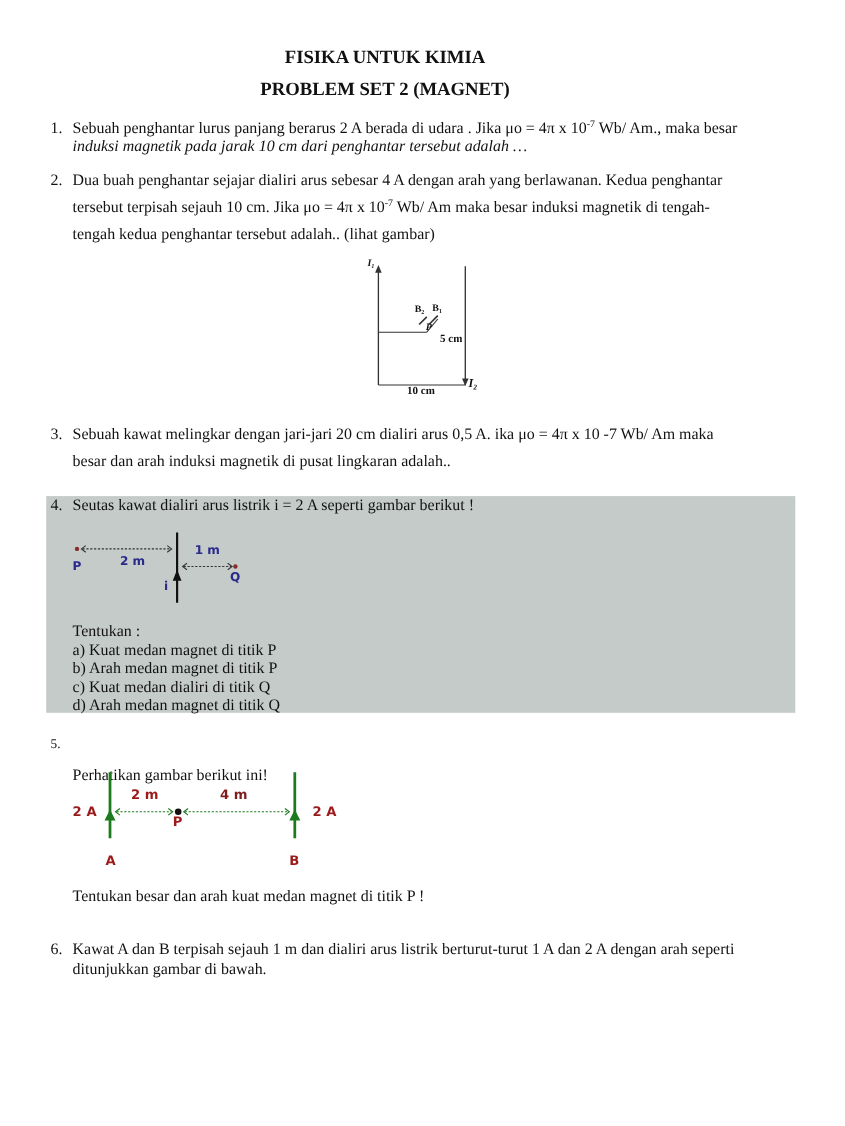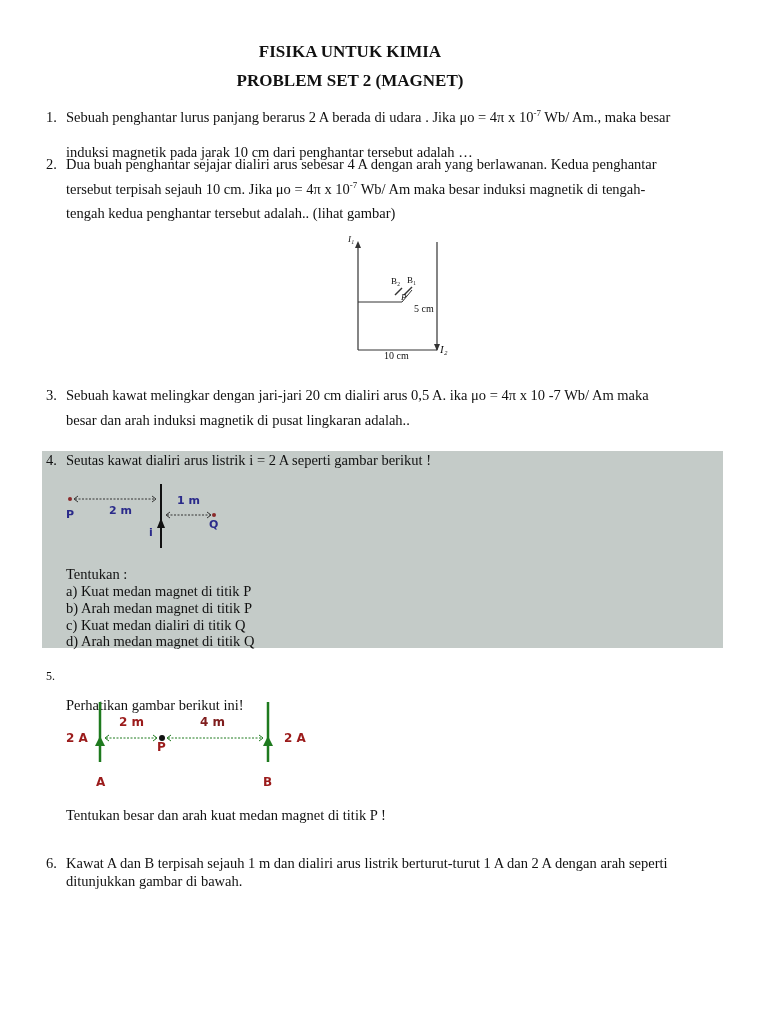--- a/index.html
+++ b/index.html
@@ -25,30 +25,30 @@
   </style>
 </head>
 <body>
 
 <div class="title" style="top:42px;">FISIKA UNTUK KIMIA</div>
 <div class="title" style="top:71px;">PROBLEM SET 2 (MAGNET)</div>
 
 <div>
   <div class="num" style="left:46px;top:108px;">1.</div>
   <div class="line" style="left:66px;top:108px;"><span>Sebuah penghantar lurus panjang berarus 2 A berada di udara . Jika μo = 4π x 10</span><sup>-7</sup><span> Wb/ Am., maka besar</span></div>
-  <div class="line" style="left:66px;top:143px;">induksi magnetik pada jarak 10 cm dari penghantar tersebut adalah …</div>
+  <div class="line" style="left:66px;top:124px;font-style:italic;">induksi magnetik pada jarak 10 cm dari penghantar tersebut adalah …</div>
 </div>
 
 <div>
   <div class="num" style="left:46px;top:155px;">2.</div>
   <div class="line" style="left:66px;top:155px;">Dua buah penghantar sejajar dialiri arus sebesar 4 A dengan arah yang berlawanan. Kedua penghantar</div>
   <div class="line" style="left:66px;top:180px;"><span>tersebut terpisah sejauh 10 cm. Jika μo = 4π x 10</span><sup>-7</sup><span> Wb/ Am maka besar induksi magnetik di tengah-</span></div>
   <div class="line" style="left:66px;top:204px;">tengah kedua penghantar tersebut adalah.. (lihat gambar)</div>
 
-  <div class="fig" style="left:340px;top:232px;width:120px;height:134px;">
+  <div class="fig" style="left:326px;top:232px;width:120px;height:134px;font-weight:bold;">
     <svg width="120" height="134" viewBox="0 0 120 134">
       <line x1="18" y1="12" x2="18" y2="118" stroke="#333" stroke-width="1.2"></line>
       <polygon points="15,16 18,9 21,16" fill="#333"></polygon>
       <line x1="97" y1="10" x2="97" y2="118" stroke="#333" stroke-width="1.2"></line>
       <polygon points="94,112 97,119 100,112" fill="#333"></polygon>
       <line x1="18" y1="118" x2="97" y2="118" stroke="#333" stroke-width="1"></line>
       <line x1="18" y1="70" x2="62" y2="70" stroke="#333" stroke-width="1"></line>
       <line x1="62" y1="70" x2="72" y2="58" stroke="#333" stroke-width="1"></line>
       <line x1="64" y1="63" x2="72" y2="55" stroke="#333" stroke-width="1.5"></line>
       <line x1="55" y1="63" x2="62" y2="56" stroke="#333" stroke-width="1.5"></line>

